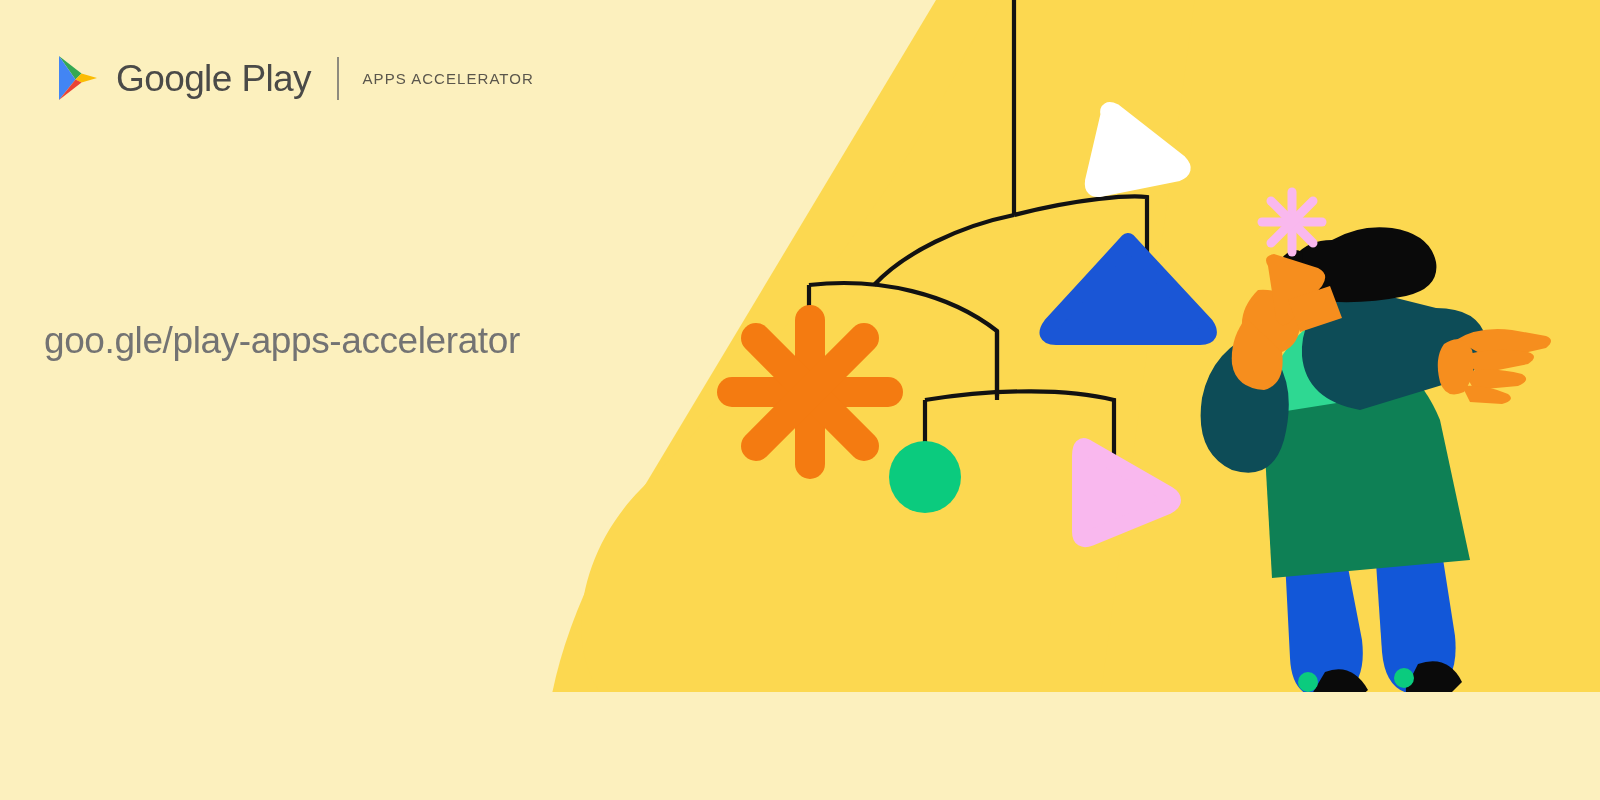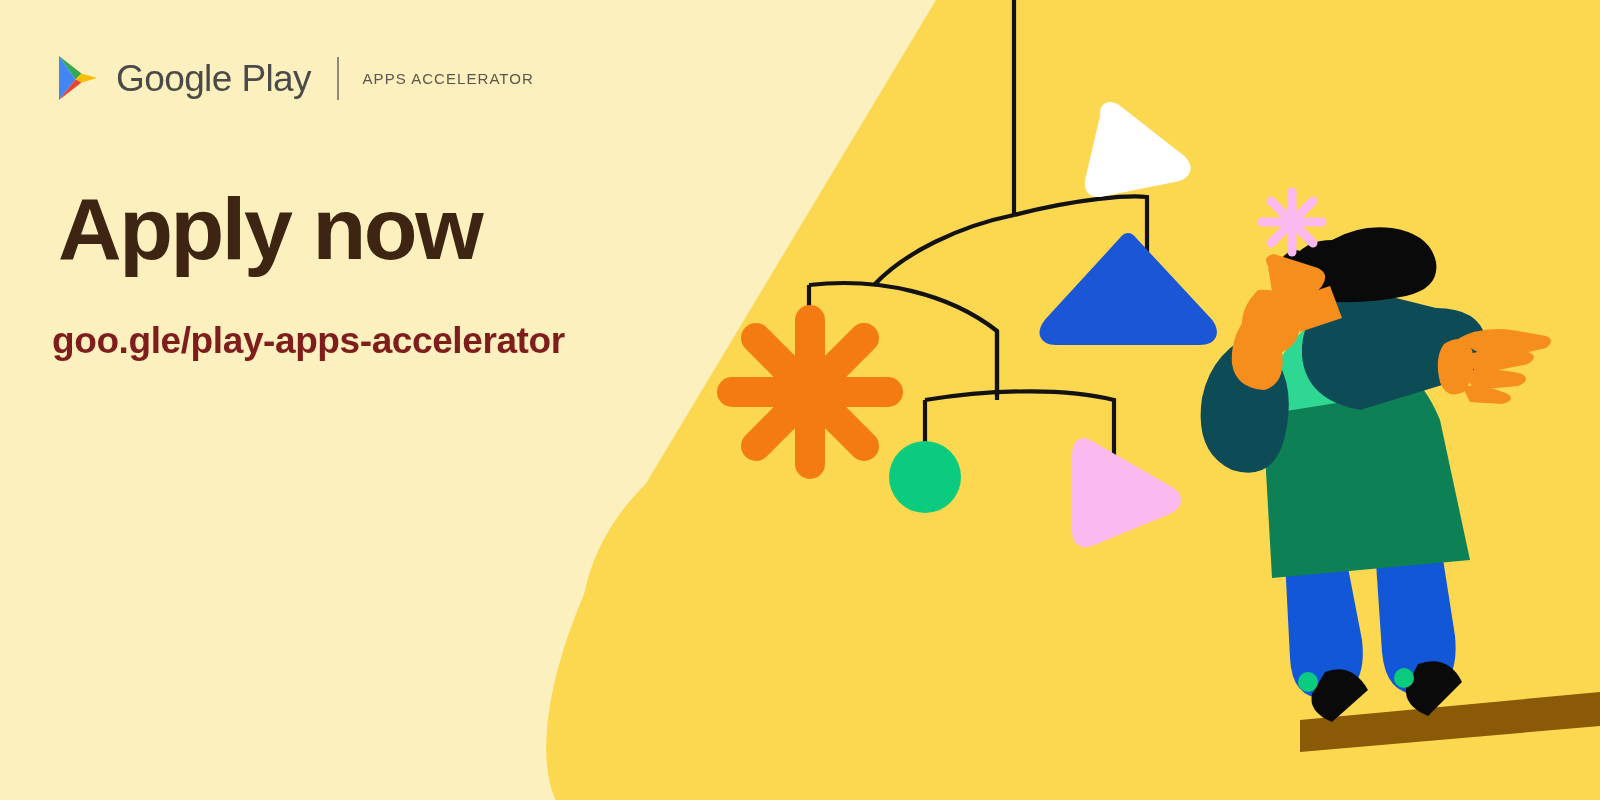--- a/index.html
+++ b/index.html
@@ -6,21 +6,21 @@
   html, body { width:1600px; height:800px; }
   body {
     font-family: "Liberation Sans", sans-serif;
     background:#FCF0BE;
     overflow:hidden;
     position:relative;
   }
   #stage {
     position:relative;
     width:1600px;
-    height:800px;
+    height:692px;
     background:#FCF0BE;
     overflow:hidden;
   }
   #art { position:absolute; inset:0; width:1600px; height:800px; }
 
   
   .brandbar {
     position:absolute;
     left:56px; top:52px;
     display:flex;
@@ -57,25 +57,25 @@
     left:58px; top:183px;
     font-size:88px;
     font-weight:700;
     letter-spacing:-2.4px;
     color:#3E2413;
     line-height:1.05;
     white-space:nowrap;
   }
   .url {
     position:absolute;
-    left:52px; top:319px;
+    left:44px; top:319px;
     font-size:37px;
-    font-weight:700;
+    font-weight:400;
     letter-spacing:-0.4px;
-    color:#7f1d1d;
+    color:#737373;
     line-height:1.2;
     white-space:nowrap;
   }
 </style>
 </head>
 <body>
 
 <div id="stage">
 
   <svg id="art" viewBox="0 0 1600 800" aria-hidden="true">
@@ -187,16 +187,15 @@
       <path d="M3 2 L25.5 19.5 L19.5 25.5 Z" fill="#34A853"></path>
       <path d="M3 2 L19.5 25.5 L3 46 Z" fill="#4285F4"></path>
       <path d="M25.5 19.5 L41 24 L25.5 28.5 L19.5 25.5 Z" fill="#FBBC04"></path>
       <path d="M19.5 25.5 L25.5 28.5 L3 46 Z" fill="#EA4335"></path>
     </svg>
     <span class="brand-word">Google Play</span>
     <span class="brand-div"></span>
     <span class="brand-sub">APPS ACCELERATOR</span>
   </div>
 
-  <div class="headline">Apply now</div>
   <div class="url">goo.gle/play-apps-accelerator</div>
 
 </div>
 
 </body></html>

